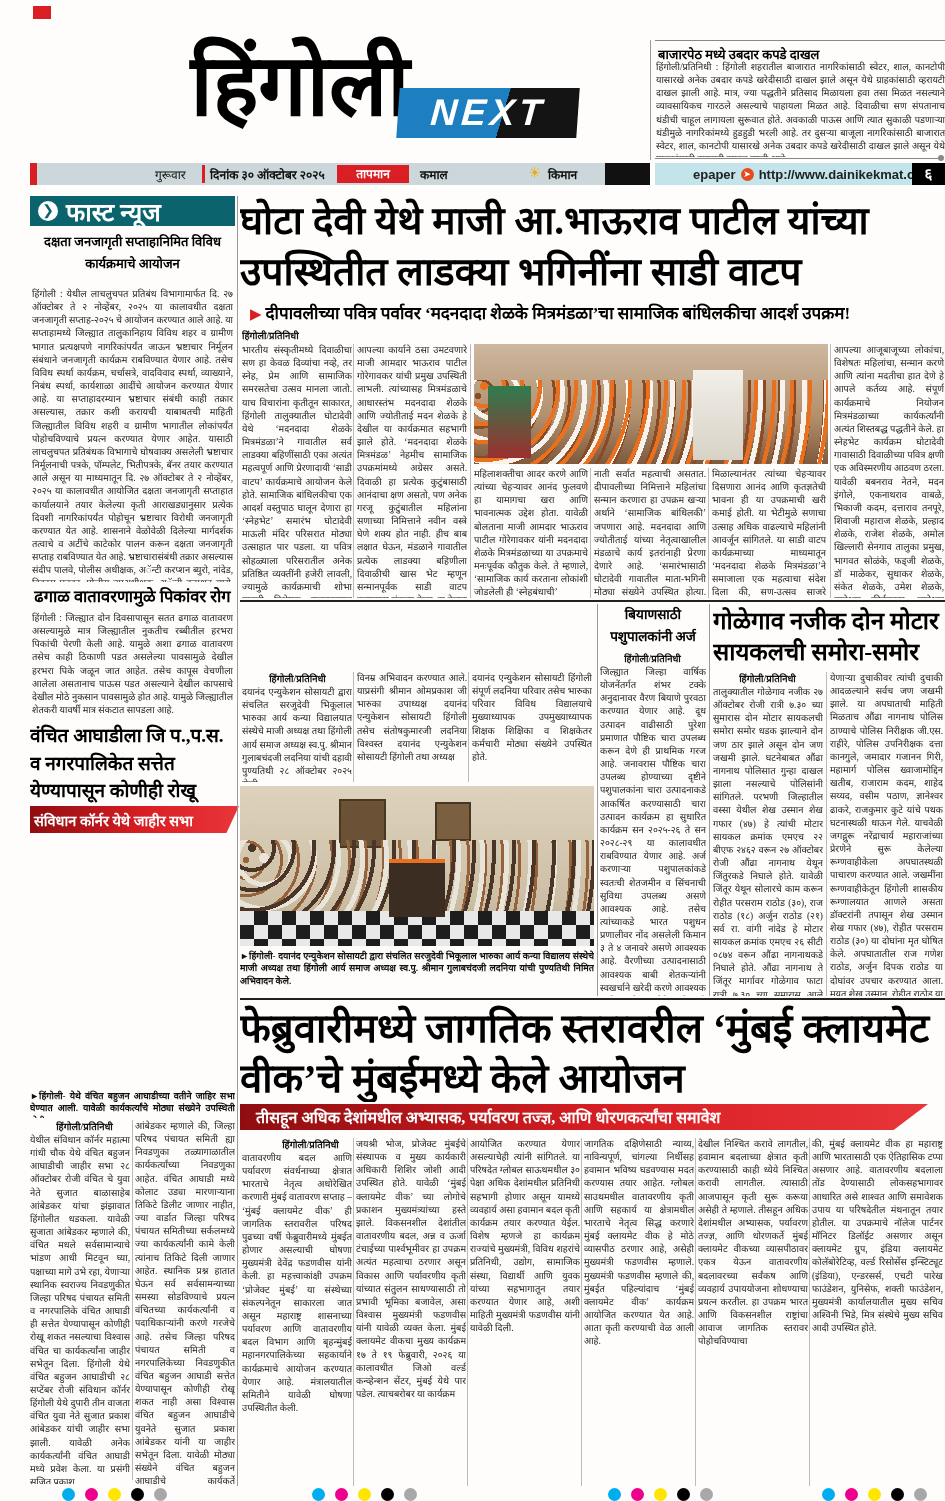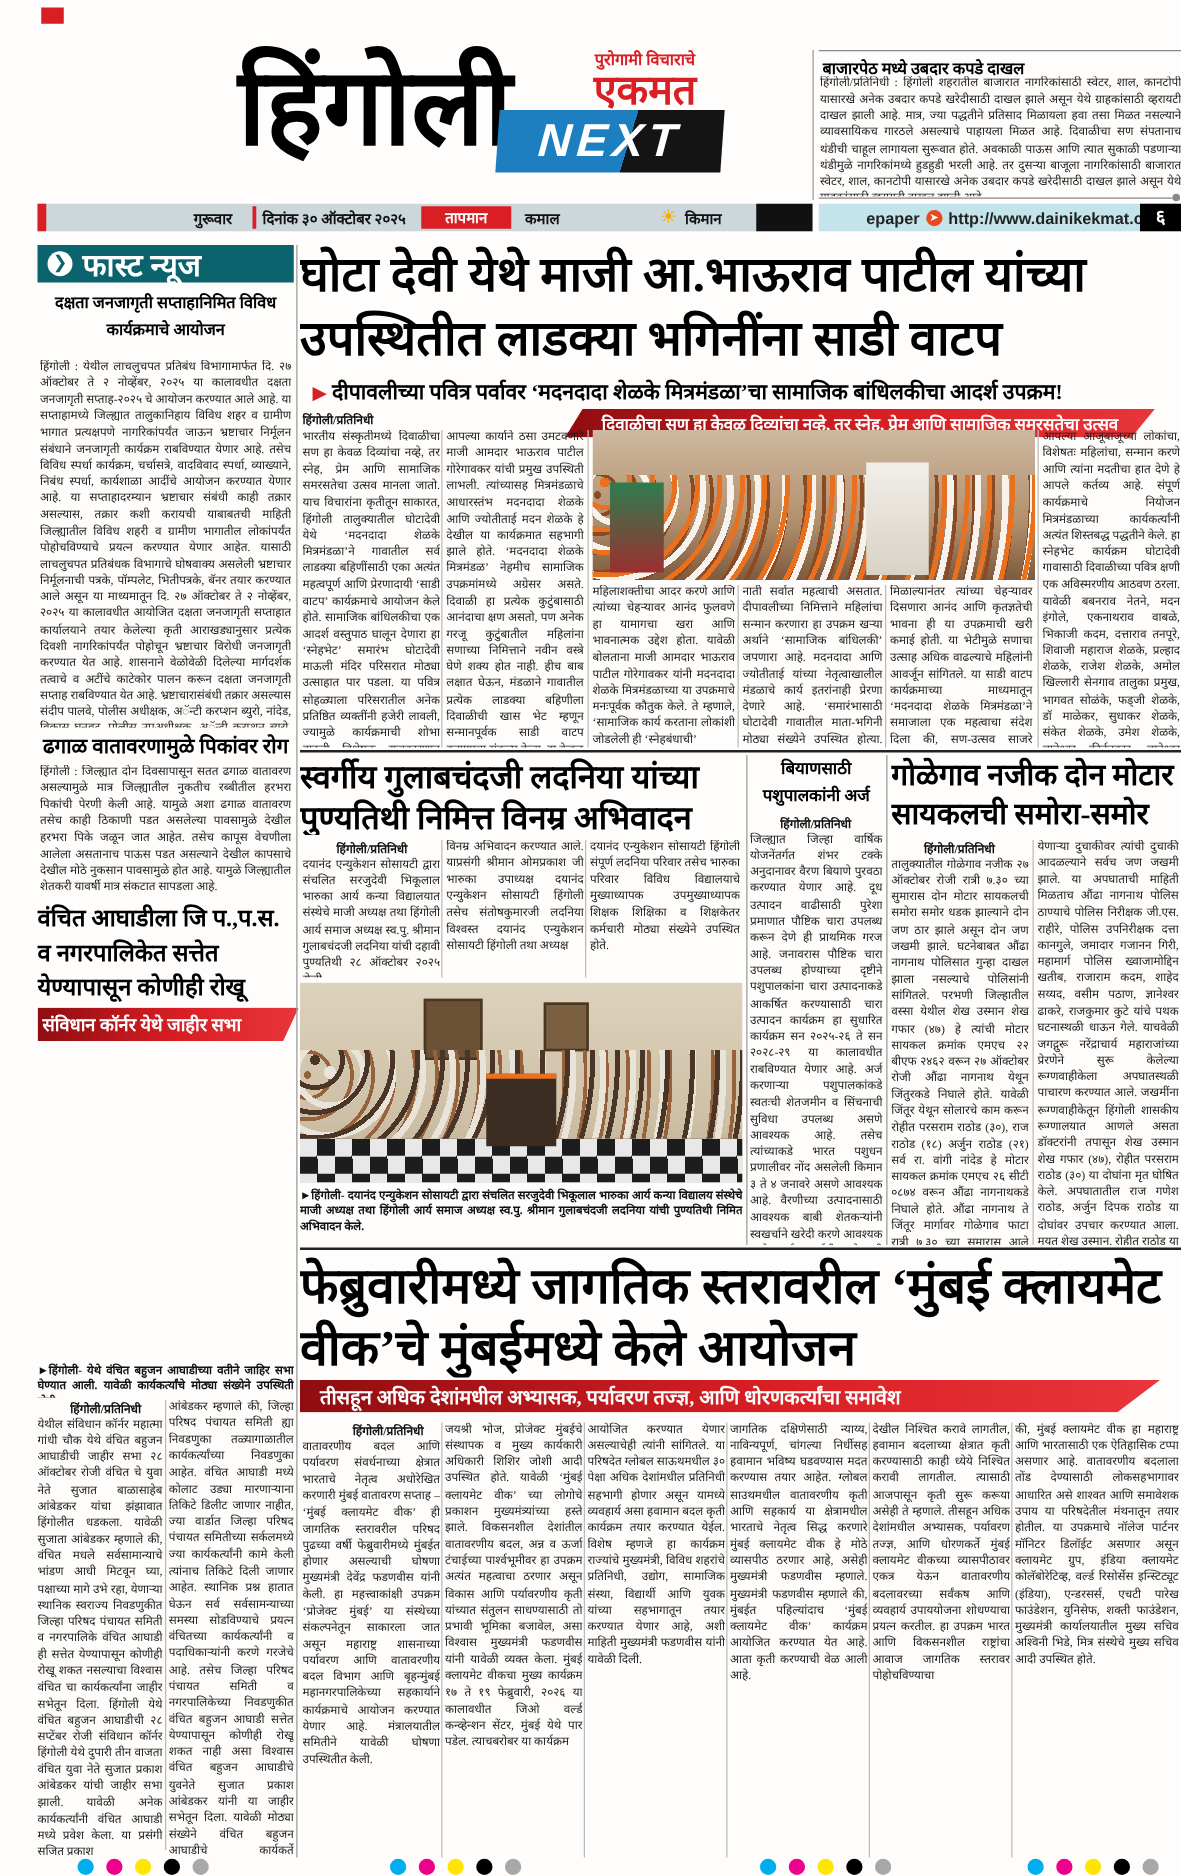--- a/index.html
+++ b/index.html
@@ -19,39 +19,35 @@
   .photo{position:absolute;overflow:hidden;}
 </style>
 </head>
 <body>
 
 <div class="page">
 
   <div class="abs" style="left:33px;top:6px;width:18px;height:13px;background:#d91f24;"></div>
 
   <div class="abs hl" style="left:150px;top:22px;width:300px;height:132px;font-size:86px;line-height:128px;text-align:center;font-weight:800;">हिंगोली</div>
-  <div class="abs" style="left:452px;top:38px;width:128px;height:52px;text-align:center;">
-    <div style="color:#d91f24;font-size:13px;font-weight:bold;">पुरोगामी विचाराचे</div>
-    <div style="color:#d91f24;font-size:33px;font-weight:800;line-height:34px;border-bottom:3px solid #d91f24;display:inline-block;padding:0 2px;">एकमत</div>
-  </div>
   <div class="abs" style="left:398px;top:88px;width:180px;height:50px;background:linear-gradient(103deg,#1e7fc0 0 58%,#141414 58% 100%);
        display:flex;align-items:center;justify-content:center;transform:skewX(-4deg);">
     <span style="color:#fff;font-family:'Liberation Sans',sans-serif;font-weight:800;font-style:italic;font-size:37px;letter-spacing:4px;">NEXT</span>
   </div>
 
   <div class="vrule" style="left:650px;top:40px;height:120px;"></div>
   <div class="hrule-thin" style="left:655px;top:40px;width:290px;"></div>
   <div class="abs hl" style="left:658px;top:45px;width:287px;height:16px;font-size:13px;">बाजारपेठ मध्ये उबदार कपडे दाखल</div>
   <div class="abs body-txt" style="left:656px;top:61px;width:289px;height:96px;">हिंगोली/प्रतिनिधी : हिंगोली शहरातील बाजारात नागरिकांसाठी स्वेटर, शाल, कानटोपी यासारखे अनेक उबदार कपडे खरेदीसाठी दाखल झाले असून येथे ग्राहकांसाठी व्हरायटी दाखल झाली आहे. मात्र, ज्या पद्धतीने प्रतिसाद मिळायला हवा तसा मिळत नसल्याने व्यावसायिकच गारठले असल्याचे पाहायला मिळत आहे. दिवाळीचा सण संपतानाच थंडीची चाहूल लागायला सुरूवात होते. अवकाळी पाऊस आणि त्यात सुकाळी पडणाऱ्या थंडीमुळे नागरिकांमध्ये हुडहुडी भरली आहे. तर दुसऱ्या बाजूला नागरिकांसाठी बाजारात स्वेटर, शाल, कानटोपी यासारखे अनेक उबदार कपडे खरेदीसाठी दाखल झाले असून येथे ग्राहकांसाठी व्हरायटी दाखल झाली आहे.</div>
   <div class="hrule-thin" style="left:655px;top:158px;width:283px;"></div>
   <div class="abs" style="left:938px;top:155px;width:6px;height:6px;border-radius:50%;background:#888;"></div>
 
   <div class="abs" style="left:30px;top:163px;width:620px;height:22px;background:#cbd7da;">
     <div class="abs" style="left:0;top:0;width:7px;height:22px;background:#d91f24;"></div>
-    <span class="abs" style="left:125px;top:3px;font-size:12px;font-weight:bold;color:#111;">गुरूवार</span>
+    <span class="abs" style="left:125px;top:3px;font-size:12px;font-weight:normal;color:#111;">गुरूवार</span>
     <span class="abs" style="left:172px;top:2px;width:3px;height:18px;background:#d91f24;"></span>
     <span class="abs" style="left:180px;top:3px;font-size:12px;font-weight:bold;color:#111;">दिनांक ३० ऑक्टोबर २०२५</span>
     <span class="abs" style="left:307px;top:2px;width:72px;height:18px;background:#d91f24;color:#fff;font-size:12px;font-weight:bold;text-align:center;line-height:18px;">तापमान</span>
     <span class="abs" style="left:390px;top:3px;font-size:12px;font-weight:bold;color:#111;">कमाल</span>
     <span class="abs" style="left:498px;top:1px;font-size:15px;color:#f2a900;">☀</span>
     <span class="abs" style="left:518px;top:3px;font-size:12px;font-weight:bold;color:#111;">किमान</span>
     <span class="abs" style="left:575px;top:0;width:45px;height:22px;background:#111;"></span>
   </div>
   <div class="abs" style="left:655px;top:163px;width:290px;height:22px;background:#c2e4ea;display:flex;align-items:center;">
     <span style="margin-left:38px;font-family:'Liberation Sans',sans-serif;font-size:13px;font-weight:bold;color:#222;">epaper</span>
@@ -78,21 +74,20 @@
   <div class="abs body-txt" style="left:135px;top:1120px;width:100px;height:364px;">आंबेडकर म्हणाले की, जिल्हा परिषद पंचायत समिती ह्या निवडणुका तळ्यागाळातील कार्यकर्त्यांच्या निवडणुका आहेत. वंचित आघाडी मध्ये कोलाट उड्या मारणाऱ्याना तिकिटे डिलीट जाणार नाहीत, ज्या वार्डात जिल्हा परिषद पंचायत समितीच्या सर्कलमध्ये ज्या कार्यकर्त्यांनी कामे केली त्यांनाच तिकिटे दिली जाणार आहेत. स्थानिक प्रश्न हातात घेऊन सर्व सर्वसामन्याच्या समस्या सोडविण्याचे प्रयत्न वंचितच्या कार्यकर्त्यांनी व पदाधिकाऱ्यांनी करणे गरजेचे आहे. तसेच जिल्हा परिषद पंचायत समिती व नगरपालिकेच्या निवडणुकीत वंचित बहुजन आघाडी सत्तेत येण्यापासून कोणीही रोखू शकत नाही असा विश्वास वंचित बहुजन आघाडीचे युवनेते सुजात प्रकाश आंबेडकर यांनी या जाहीर सभेतून दिला. यावेळी मोठ्या संख्येने वंचित बहुजन आघाडीचे कार्यकर्ते पदाधिकारी आणि नागरिक मोठ्या संख्येने उपस्थित होते.</div>
   <div class="vrule" style="left:132px;top:1120px;height:360px;background:#bbb;"></div>
 
   <div class="vrule" style="left:237px;top:196px;height:1290px;"></div>
 
   <div class="abs hl" style="left:240px;top:196px;width:705px;height:103px;font-size:39px;line-height:1.3;font-weight:800;">घोटा देवी येथे माजी आ.भाऊराव पाटील यांच्या उपस्थितीत लाडक्या भगिनींना साडी वाटप</div>
   <div class="abs" style="left:250px;top:301px;width:705px;height:24px;">
     <span style="color:#d91f24;font-size:15px;">▶</span>
     <span class="hl" style="font-size:17px;">दीपावलीच्या पवित्र पर्वावर ‘मदनदादा शेळके मित्रमंडळा’चा सामाजिक बांधिलकीचा आदर्श उपक्रम!</span>
   </div>
-  <div class="abs redband" style="left:452px;top:327px;width:472px;height:23px;font-size:13.5px;justify-content:center;clip-path:polygon(3% 0,100% 0,96% 100%,0 100%);">दिवाळीचा सण हा केवळ दिव्यांचा नव्हे, तर स्नेह, प्रेम आणि सामाजिक समरसतेचा उत्सव</div>
   <div class="abs byline" style="left:242px;top:329px;width:90px;text-align:left;">हिंगोली/प्रतिनिधी</div>
 
   <div class="abs body-txt" style="left:242px;top:344px;width:110px;height:254px;">भारतीय संस्कृतीमध्ये दिवाळीचा सण हा केवळ दिव्यांचा नव्हे, तर स्नेह, प्रेम आणि सामाजिक समरसतेचा उत्सव मानला जातो. याच विचारांना कृतीतून साकारत, हिंगोली तालुक्यातील घोटादेवी येथे ‘मदनदादा शेळके मित्रमंडळा’ने गावातील सर्व लाडक्या बहिणींसाठी एका अत्यंत महत्वपूर्ण आणि प्रेरणादायी ‘साडी वाटप’ कार्यक्रमाचे आयोजन केले होते. सामाजिक बांधिलकीचा एक आदर्श वस्तुपाठ घालून देणारा हा ‘स्नेहभेट’ समारंभ घोटादेवी माऊली मंदिर परिसरात मोठ्या उत्साहात पार पडला. या पवित्र सोहळ्याला परिसरातील अनेक प्रतिष्ठित व्यक्तींनी हजेरी लावली, ज्यामुळे कार्यक्रमाची शोभा वाढली. विशेषतः, राजकारणात आणि समाजकारणात</div>
   <div class="abs body-txt" style="left:357px;top:344px;width:110px;height:254px;">आपल्या कार्याने ठसा उमटवणारे माजी आमदार भाऊराव पाटील गोरेगावकर यांची प्रमुख उपस्थिती लाभली. त्यांच्यासह मित्रमंडळाचे आधारस्तंभ मदनदादा शेळके आणि ज्योतीताई मदन शेळके हे देखील या कार्यक्रमात सहभागी झाले होते. ‘मदनदादा शेळके मित्रमंडळ’ नेहमीच सामाजिक उपक्रमांमध्ये अग्रेसर असते. दिवाळी हा प्रत्येक कुटुंबासाठी आनंदाचा क्षण असतो, पण अनेक गरजू कुटुंबातील महिलांना सणाच्या निमित्ताने नवीन वस्त्रे घेणे शक्य होत नाही. हीच बाब लक्षात घेऊन, मंडळाने गावातील प्रत्येक लाडक्या बहिणीला दिवाळीची खास भेट म्हणून सन्मानपूर्वक साडी वाटप करण्याचा संकल्प केला. हा केवळ वस्तू वाटपाचा कार्यक्रम नव्हता, तर</div>
   <div class="vrule" style="left:353px;top:344px;height:254px;background:#bbb;"></div>
   <div class="vrule" style="left:470px;top:344px;height:254px;background:#bbb;"></div>
 
   <div class="photo" style="left:474px;top:344px;width:354px;height:120px;">
     <div class="abs" style="left:0;top:0;width:100%;height:100%;background:linear-gradient(180deg,#cdb8a0,#b3906d 60%,#7e5a3e);"></div>
     <div class="abs" style="left:0;top:30%;width:100%;height:70%;background:
@@ -106,21 +101,20 @@
   <div class="abs body-txt" style="left:474px;top:468px;width:114px;height:130px;">महिलाशक्तीचा आदर करणे आणि त्यांच्या चेहऱ्यावर आनंद फुलवणे हा यामागचा खरा आणि भावनात्मक उद्देश होता. यावेळी बोलताना माजी आमदार भाऊराव पाटील गोरेगावकर यांनी मदनदादा शेळके मित्रमंडळाच्या या उपक्रमाचे मनःपूर्वक कौतुक केले. ते म्हणाले, ‘सामाजिक कार्य करताना लोकांशी जोडलेली ही ‘स्नेहबंधाची’</div>
   <div class="abs body-txt" style="left:594px;top:468px;width:112px;height:130px;">नाती सर्वात महत्वाची असतात. दीपावलीच्या निमित्ताने महिलांचा सन्मान करणारा हा उपक्रम खऱ्या अर्थाने ‘सामाजिक बांधिलकी’ जपणारा आहे. मदनदादा आणि ज्योतीताई यांच्या नेतृत्वाखालील मंडळाचे कार्य इतरांनाही प्रेरणा देणारे आहे. ‘समारंभासाठी घोटादेवी गावातील माता-भगिनी मोठ्या संख्येने उपस्थित होत्या. साडी</div>
   <div class="abs body-txt" style="left:712px;top:468px;width:114px;height:130px;">मिळाल्यानंतर त्यांच्या चेहऱ्यावर दिसणारा आनंद आणि कृतज्ञतेची भावना ही या उपक्रमाची खरी कमाई होती. या भेटीमुळे सणाचा उत्साह अधिक वाढल्याचे महिलांनी आवर्जून सांगितले. या साडी वाटप कार्यक्रमाच्या माध्यमातून ‘मदनदादा शेळके मित्रमंडळा’ने समाजाला एक महत्वाचा संदेश दिला की, सण-उत्सव साजरे करताना</div>
   <div class="vrule" style="left:590px;top:468px;height:130px;background:#bbb;"></div>
   <div class="vrule" style="left:708px;top:468px;height:130px;background:#bbb;"></div>
   <div class="vrule" style="left:830px;top:344px;height:254px;background:#bbb;"></div>
   <div class="abs body-txt" style="left:834px;top:344px;width:110px;height:254px;">आपल्या आजूबाजूच्या लोकांचा, विशेषतः महिलांचा, सन्मान करणे आणि त्यांना मदतीचा हात देणे हे आपले कर्तव्य आहे. संपूर्ण कार्यक्रमाचे नियोजन मित्रमंडळाच्या कार्यकर्त्यांनी अत्यंत शिस्तबद्ध पद्धतीने केले. हा स्नेहभेट कार्यक्रम घोटादेवी गावासाठी दिवाळीच्या पवित्र क्षणी एक अविस्मरणीय आठवण ठरला. यावेळी बबनराव नेतने, मदन इंगोले, एकनाथराव वाबळे, भिकाजी कदम, दत्ताराव तनपूरे, शिवाजी महाराज शेळके, प्रल्हाद शेळके, राजेश शेळके, अमोल खिल्लारी सेनगाव तालुका प्रमुख, भागवत सोळंके, फड्जी शेळके, डॉ माळेकर, सुधाकर शेळके, संकेत शेळके, उमेश शेळके, ज्ञानेश्वर कीर्तनकार, ज्ञानेश्वर शेळके, गजानन शेळके आदी उपस्थित होते.</div>
 
   <div class="hrule" style="left:240px;top:600px;width:705px;"></div>
 
-  <div class="abs hl" style="left:240px;top:606px;width:352px;height:62px;font-size:26px;line-height:1.25;font-weight:800;">स्वर्गीय गुलाबचंदजी लदनिया यांच्या पुण्यतिथी निमित्त विनम्र अभिवादन</div>
   <div class="abs byline" style="left:255px;top:672px;width:85px;">हिंगोली/प्रतिनिधी</div>
   <div class="abs body-txt" style="left:242px;top:686px;width:110px;height:96px;">दयानंद एन्युकेशन सोसायटी द्वारा संचलित सरजुदेवी भिकूलाल भारुका आर्य कन्या विद्यालयात संस्थेचे माजी अध्यक्ष तथा हिंगोली आर्य समाज अध्यक्ष स्व.पु. श्रीमान गुलाबचंदजी लदनिया यांची दहावी पुण्यतिथी २८ ऑक्टोबर २०२५ रोजी</div>
   <div class="abs body-txt" style="left:357px;top:672px;width:110px;height:110px;">विनम्र अभिवादन करण्यात आले. याप्रसंगी श्रीमान ओमप्रकाश जी भारुका उपाध्यक्ष दयानंद एन्युकेशन सोसायटी हिंगोली तसेच संतोषकुमारजी लदनिया विश्वस्त दयानंद एन्युकेशन सोसायटी हिंगोली तथा अध्यक्ष</div>
   <div class="abs body-txt" style="left:472px;top:672px;width:120px;height:110px;">दयानंद एन्युकेशन सोसायटी हिंगोली संपूर्ण लदनिया परिवार तसेच भारुका परिवार विविध विद्यालयाचे मुख्याध्यापक उपमुख्याध्यापक शिक्षक शिक्षिका व शिक्षकेतर कर्मचारी मोठ्या संख्येने उपस्थित होते.</div>
   <div class="vrule" style="left:353px;top:672px;height:110px;background:#bbb;"></div>
   <div class="vrule" style="left:468px;top:672px;height:110px;background:#bbb;"></div>
 
   <div class="photo" style="left:240px;top:786px;width:354px;height:160px;">
     <div class="abs" style="left:0;top:0;width:100%;height:100%;background:linear-gradient(180deg,#ddd2bd,#cdbfa5 70%,#b9a98d);"></div>
     <div class="abs" style="left:28%;top:8%;width:12%;height:28%;background:#6b5136;border:2px solid #4a3722;"></div>

